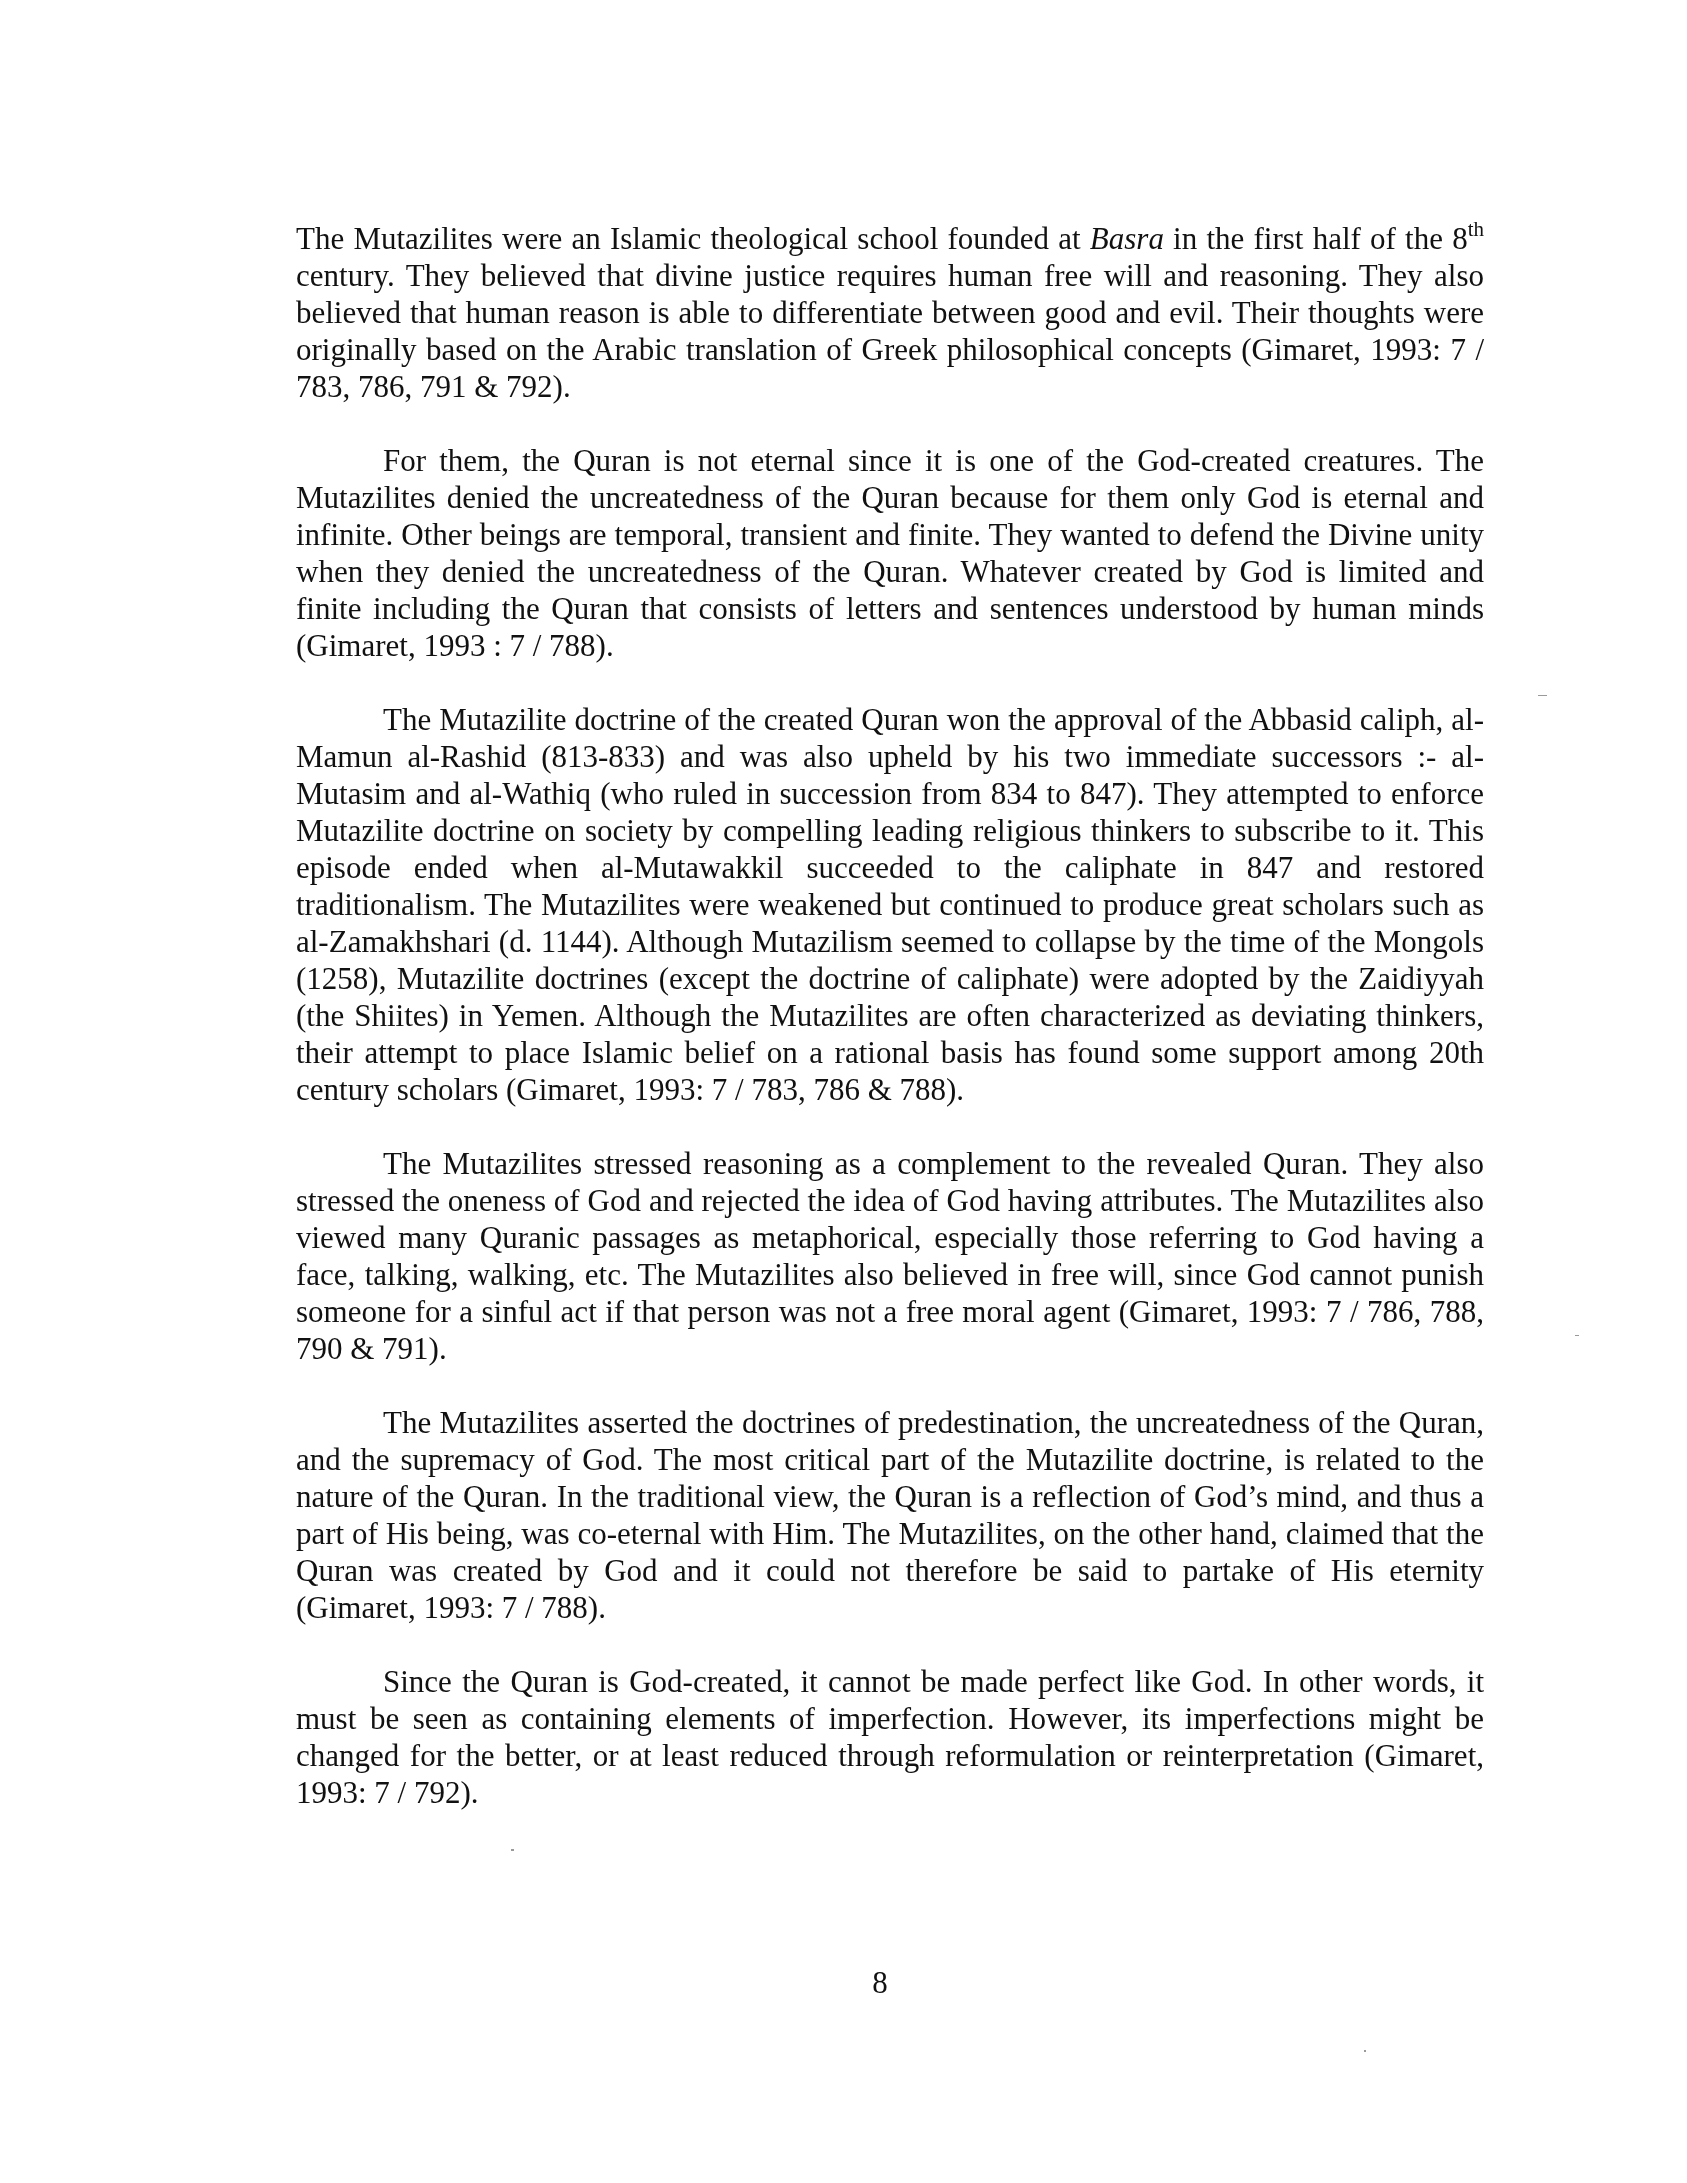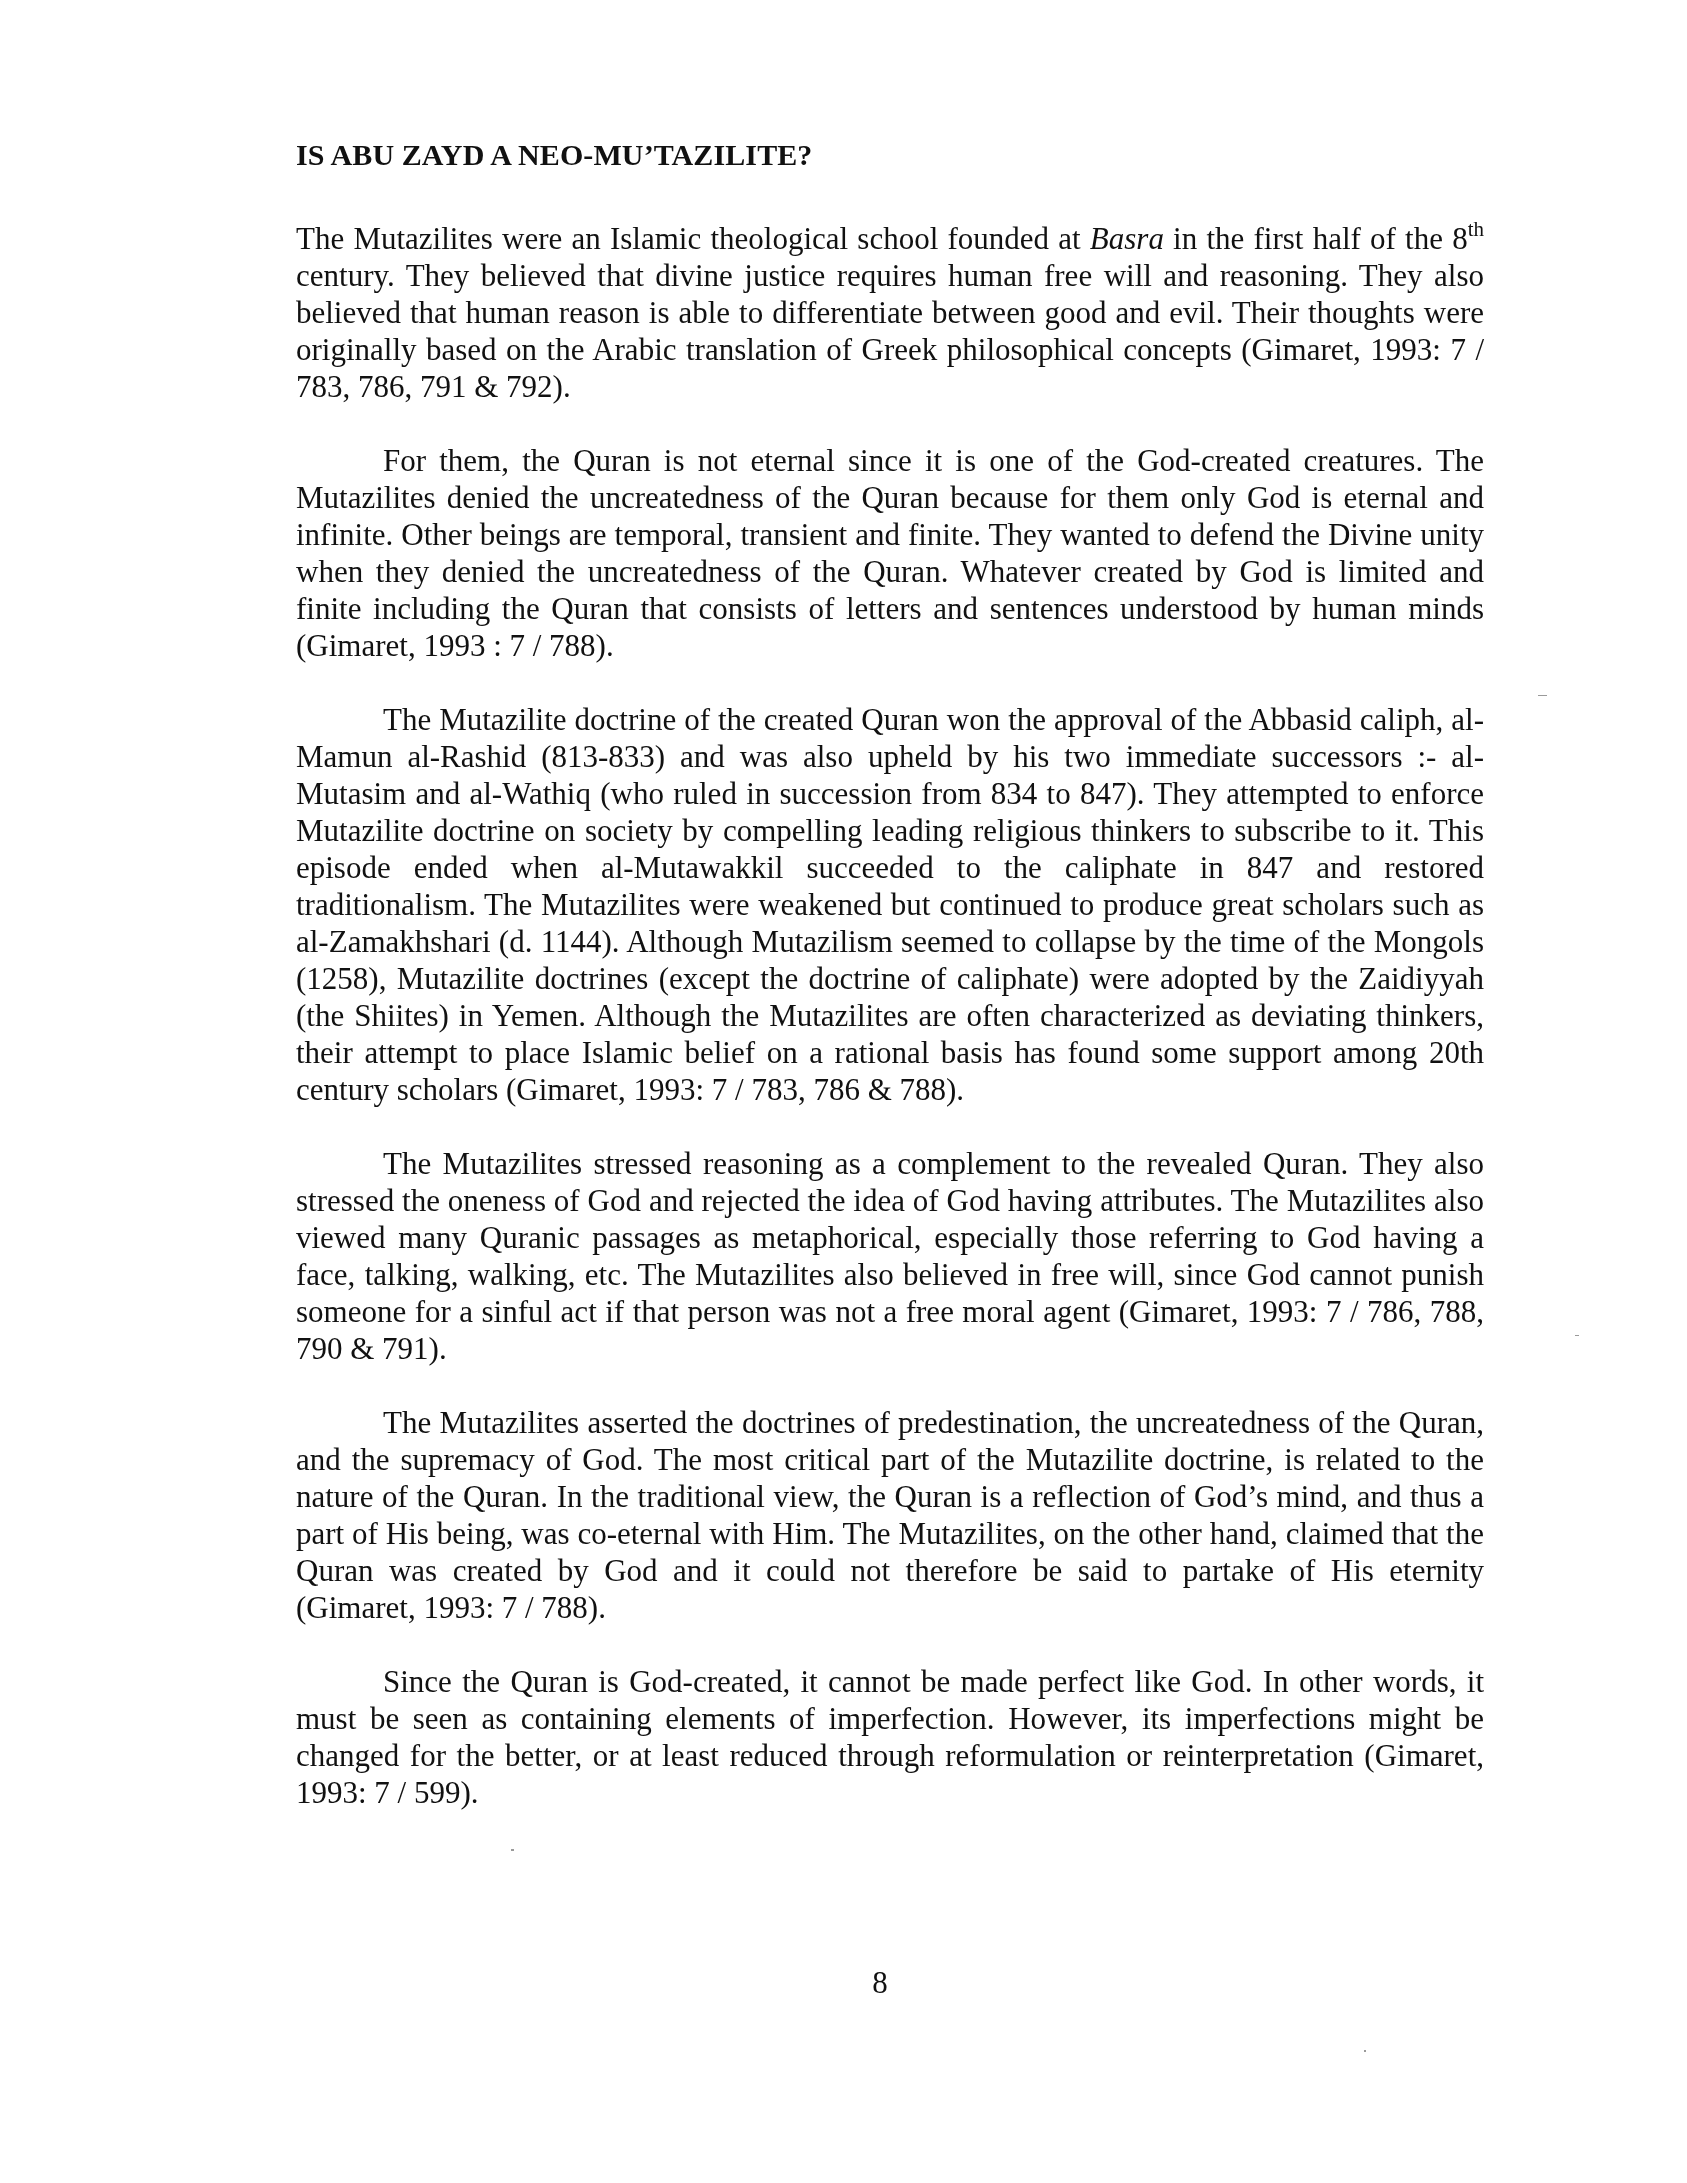--- a/index.html
+++ b/index.html
@@ -26,34 +26,33 @@
     .page-number {
       position: absolute; left: 860px; top: 1964px; width: 40px;
       text-align: center; font-size: 31px; line-height: 37px;
     }
     .speck { position: absolute; background: #9a9a9a; }
   </style>
 </head>
 <body>
 
 <div class="page">
-  <h1 class="title">IS ABU ZAYD A NEO-MU’TAZILITE?</h1>
 
   <div class="body-text">
     <p class="para"><span>The Mutazilites were an Islamic theological school founded at </span><i>Basra</i><span> in the first half of the 8</span><sup>th</sup><span> century. They believed that divine justice requires human free will and reasoning. They also believed that human reason is able to differentiate between good and evil. Their thoughts were originally based on the Arabic translation of Greek philosophical concepts (Gimaret, 1993: 7 / 783, 786, 791 &amp; 792).</span></p>
 
     <p class="para indent">For them, the Quran is not eternal since it is one of the God-created creatures. The Mutazilites denied the uncreatedness of the Quran because for them only God is eternal and infinite. Other beings are temporal, transient and finite. They wanted to defend the Divine unity when they denied the uncreatedness of the Quran. Whatever created by God is limited and finite including the Quran that consists of letters and sentences understood by human minds (Gimaret, 1993 : 7 / 788).</p>
 
     <p class="para indent">The Mutazilite doctrine of the created Quran won the approval of the Abbasid caliph, al-Mamun al-Rashid (813-833) and was also upheld by his two immediate successors :- al-Mutasim and al-Wathiq (who ruled in succession from 834 to 847). They attempted to enforce Mutazilite doctrine on society by compelling leading religious thinkers to subscribe to it. This episode ended when al-Mutawakkil succeeded to the caliphate in 847 and restored traditionalism. The Mutazilites were weakened but continued to produce great scholars such as al-Zamakhshari (d. 1144). Although Mutazilism seemed to collapse by the time of the Mongols (1258), Mutazilite doctrines (except the doctrine of caliphate) were adopted by the Zaidiyyah (the Shiites) in Yemen. Although the Mutazilites are often characterized as deviating thinkers, their attempt to place Islamic belief on a rational basis has found some support among 20th century scholars (Gimaret, 1993: 7 / 783, 786 &amp; 788).</p>
 
     <p class="para indent">The Mutazilites stressed reasoning as a complement to the revealed Quran. They also stressed the oneness of God and rejected the idea of God having attributes. The Mutazilites also viewed many Quranic passages as metaphorical, especially those referring to God having a face, talking, walking, etc. The Mutazilites also believed in free will, since God cannot punish someone for a sinful act if that person was not a free moral agent (Gimaret, 1993: 7 / 786, 788, 790 &amp; 791).</p>
 
     <p class="para indent">The Mutazilites asserted the doctrines of predestination, the uncreatedness of the Quran, and the supremacy of God. The most critical part of the Mutazilite doctrine, is related to the nature of the Quran. In the traditional view, the Quran is a reflection of God’s mind, and thus a part of His being, was co-eternal with Him. The Mutazilites, on the other hand, claimed that the Quran was created by God and it could not therefore be said to partake of His eternity (Gimaret, 1993: 7 / 788).</p>
 
-    <p class="para indent">Since the Quran is God-created, it cannot be made perfect like God. In other words, it must be seen as containing elements of imperfection. However, its imperfections might be changed for the better, or at least reduced through reformulation or reinterpretation (Gimaret, 1993: 7 / 599).</p>
+    <p class="para indent">Since the Quran is God-created, it cannot be made perfect like God. In other words, it must be seen as containing elements of imperfection. However, its imperfections might be changed for the better, or at least reduced through reformulation or reinterpretation (Gimaret, 1993: 7 / 792).</p>
   </div>
 
   <div class="page-number">8</div>
 
   <div class="speck" style="left:1538px;top:695px;width:9.3px;height:1.3px;"></div>
   <div class="speck" style="left:1575px;top:1335px;width:4px;height:1.3px;"></div>
   <div class="speck" style="left:511px;top:1849px;width:2.6px;height:2px;"></div>
   <div class="speck" style="left:1364px;top:2050px;width:2px;height:2px;"></div>
 </div>
 

